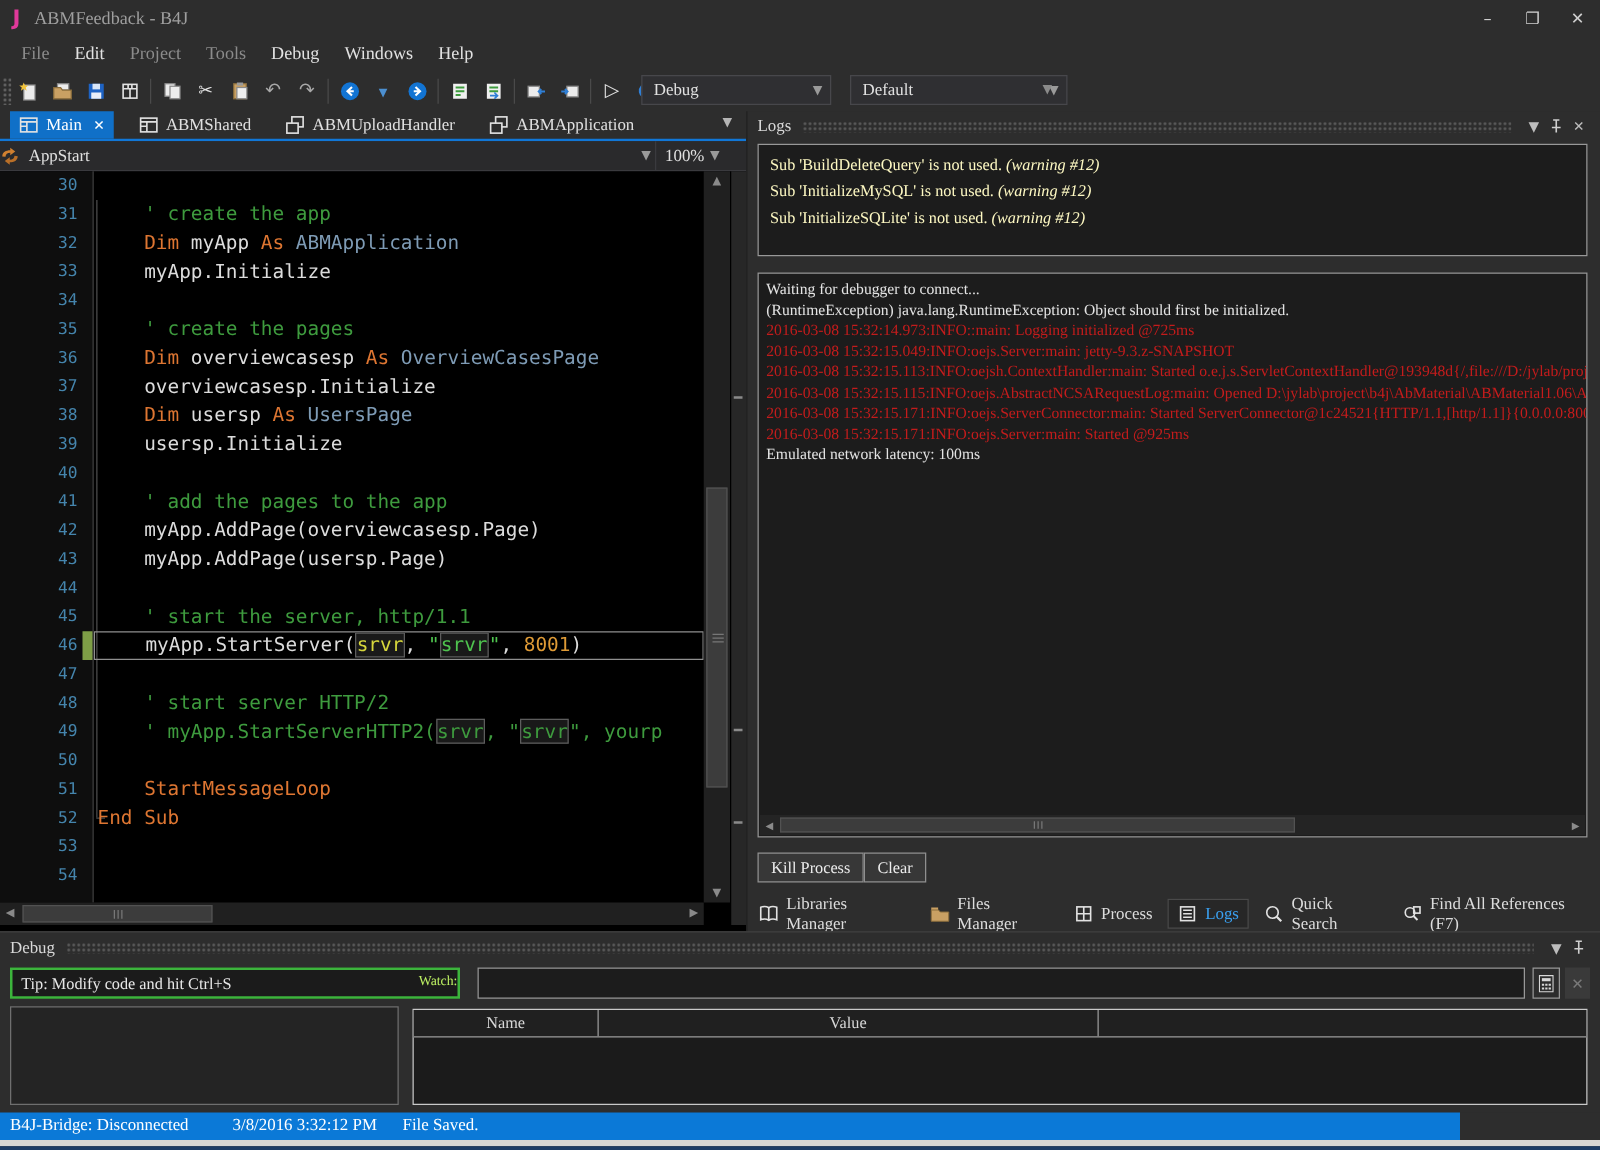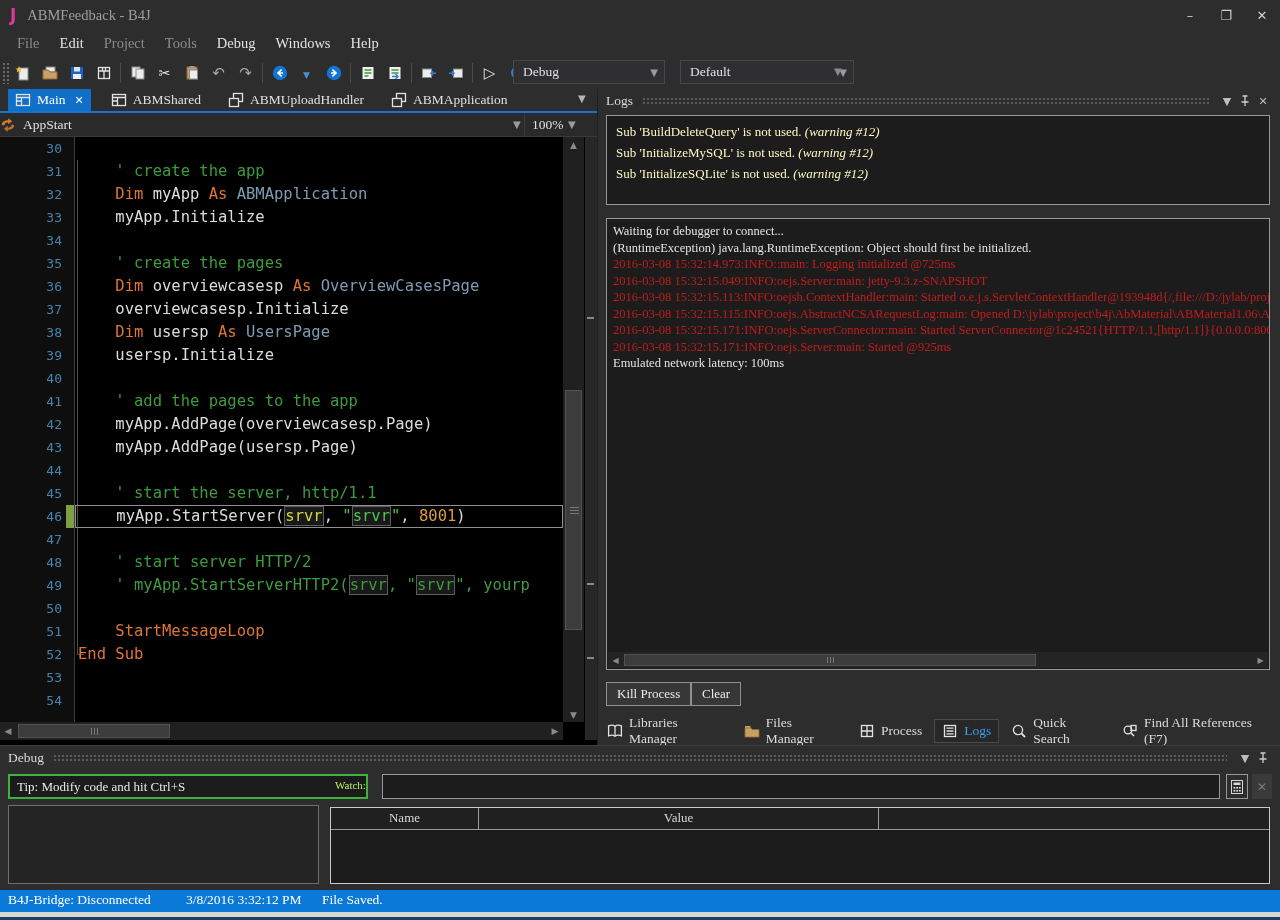--- a/index.html
+++ b/index.html
@@ -102,21 +102,21 @@
   .watch-input{position:absolute;left:382px;top:28px;width:838px;height:25px;background:#1c1c1c;border:1px solid #989898;box-sizing:border-box;color:#ddd;font-family:"Liberation Serif",serif;}
   .calc-btn{position:absolute;left:1226px;top:28px;width:22px;height:25px;background:#2d2d2d;border:1px solid #989898;display:flex;align-items:center;justify-content:center;box-sizing:border-box;}
   .xclear-btn{position:absolute;left:1252px;top:28px;width:20px;height:25px;background:#3a3a3a;color:#7a7a7a;display:flex;align-items:center;justify-content:center;font-size:12px;font-family:"DejaVu Sans",sans-serif;box-sizing:border-box;}
   .watch-table{position:absolute;left:330px;top:61px;width:940px;height:77px;border:1px solid #c9c9c9;background:#1b1b1b;box-sizing:border-box;}
   .wt-header{display:flex;height:21px;border-bottom:1px solid #9a9a9a;background:#202020;}
   .wt-cell{font-size:13px;color:#d8d8d8;text-align:center;line-height:20px;box-sizing:border-box;}
   .wt-c1{width:148px;border-right:1px solid #9a9a9a;}
   .wt-c2{width:400px;border-right:1px solid #9a9a9a;}
   .wt-c3{flex:1;}
   
-  .statusbar{position:absolute;left:0;top:890px;width:1280px;height:22px;background:#0B79D7;color:#fff;font-size:13.5px;}
+  .statusbar{position:absolute;left:0;top:890px;width:1168px;height:22px;background:#0B79D7;color:#fff;font-size:13.5px;}
   .statusbar span{position:absolute;top:2px;}
   #st-bridge{left:8px;} #st-time{left:186px;} #st-file{left:322px;}
   .strip1{position:absolute;left:0;top:912px;width:1280px;height:5px;background:#D8D8D4;}
   .strip2{position:absolute;left:0;top:917px;width:1280px;height:3px;background:#1D3E66;}
   svg{display:block;}
 </style>
 </head>
 <body>
 
 <div id="root">

